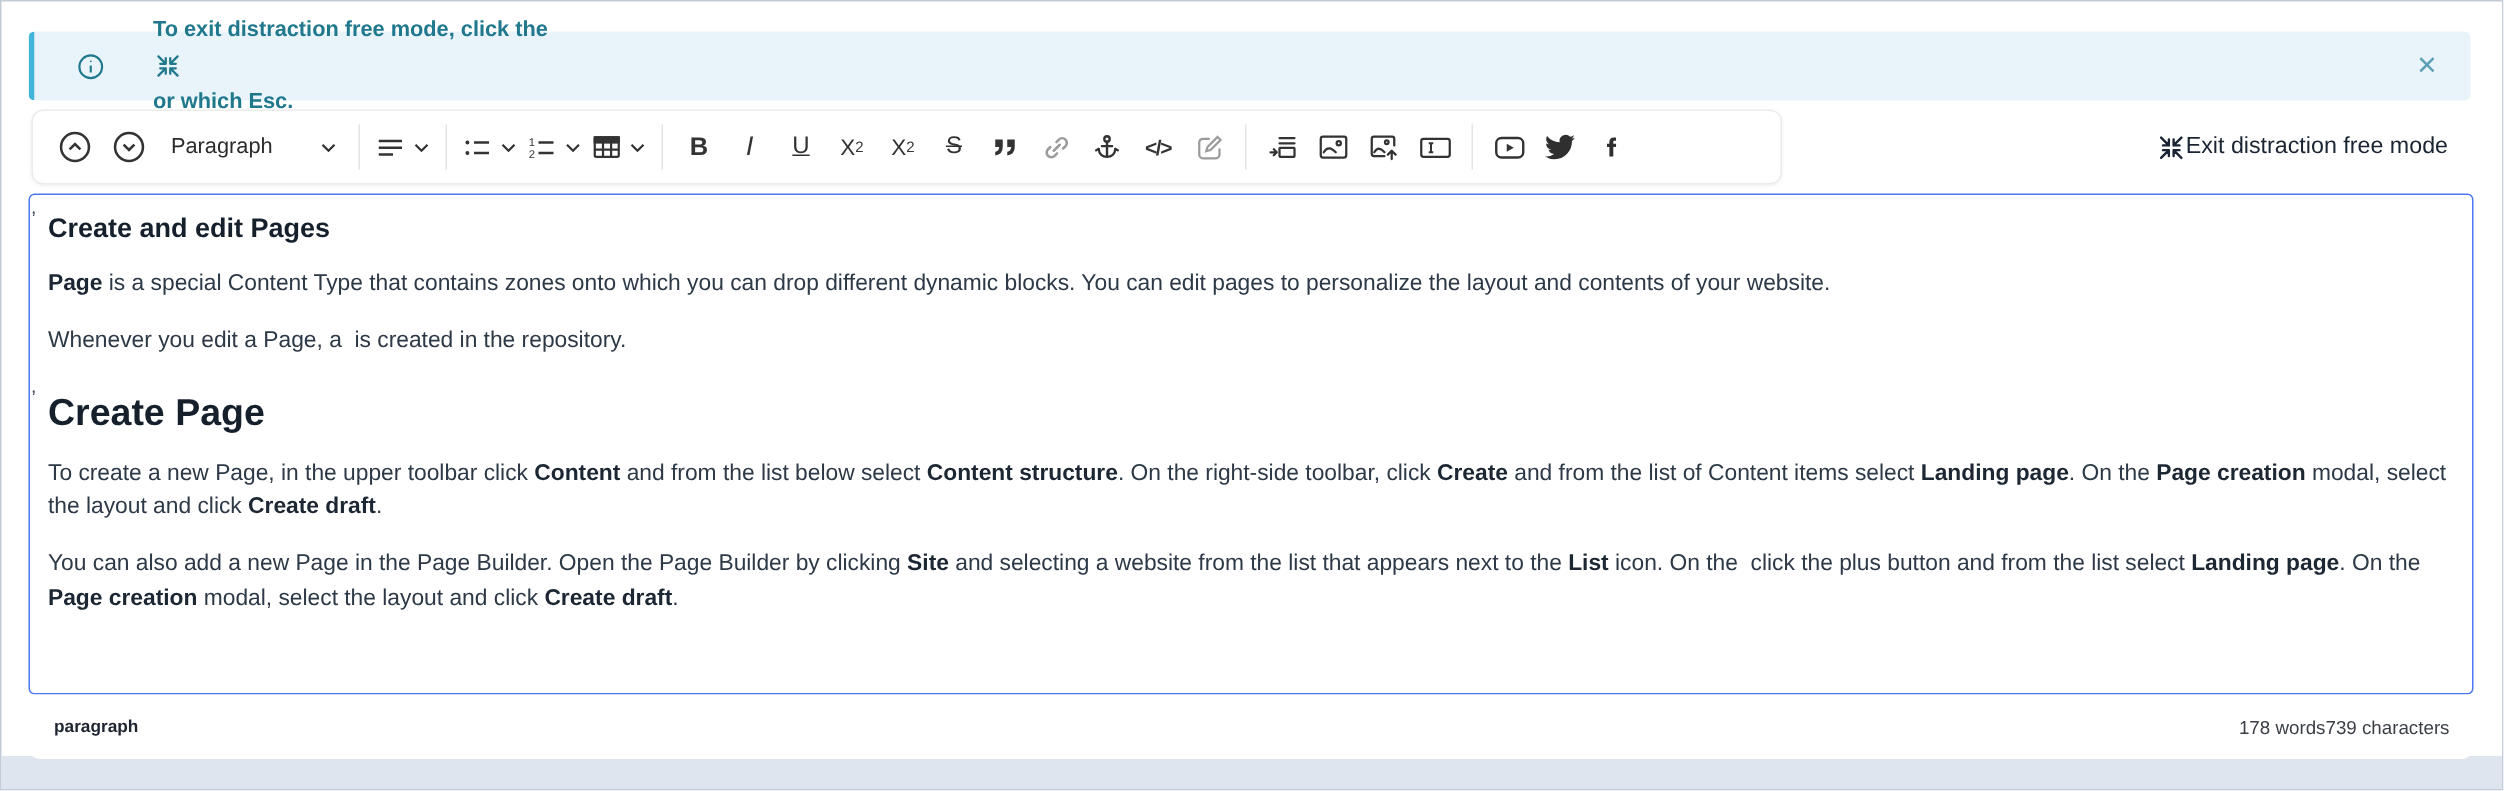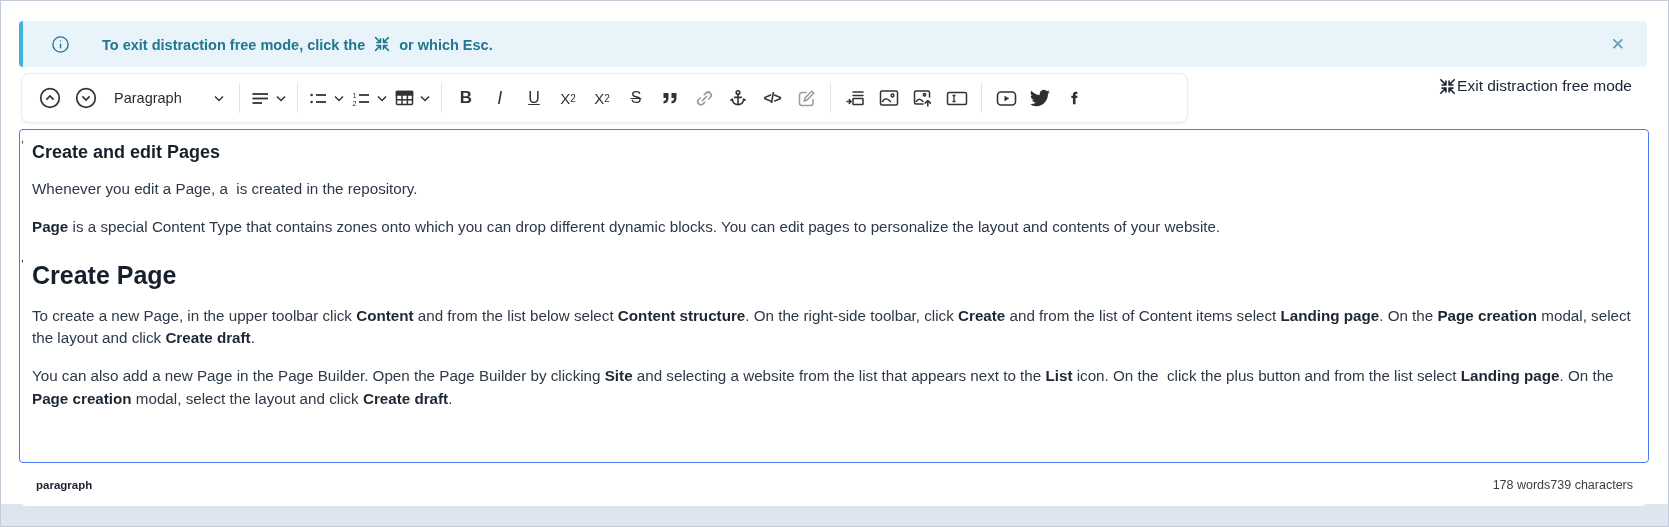--- a/index.html
+++ b/index.html
@@ -21,21 +21,21 @@
     position:absolute; left:18px; right:21px; top:20px; height:46px;
     background:#e8f4fa;
     border-left:4px solid #41b5d9;
     border-radius:4px;
     display:flex; align-items:center;
     color:#20788d;
   }
   .banner .info-ic { margin-left:28px; display:flex; }
   .banner .btext {
     margin-left:32px; font-size:14.5px; font-weight:700;
-    display:flex; align-items:flex-end; gap:7px;
+    display:flex; align-items:flex-start; gap:7px;flex-direction:column;
   }
   .banner .collapse-ic { display:flex; margin:0 1px; }
   .banner-close {
     position:absolute; right:18px; top:50%; transform:translateY(-50%);
     background:none; border:none; cursor:pointer;
     color:#5d9fb4; font-size:17px; line-height:1; padding:4px;
     font-family:"Liberation Sans", sans-serif;
   }
   
   .toolbar {
@@ -65,21 +65,21 @@
   .chev { display:flex; margin-left:6px; color:#333; }
   .glyph-b { font-weight:800; font-size:17px; }
   .glyph-i { font-style:italic; font-size:17px; font-family:"DejaVu Sans", sans-serif; }
   .glyph-u { font-size:16px; text-decoration:underline; }
   .glyph-s { font-size:16px; text-decoration:line-through; }
   .glyph-sub, .glyph-sup { font-size:15px; }
   .glyph-sub sub, .glyph-sup sup { font-size:10px; }
   .glyph-code { font-size:14px; font-weight:600; letter-spacing:-1px; }
   
   .exit-btn {
-    position:absolute; right:30px; top:60px; height:50px;
+    position:absolute; right:30px; top:72px; height:50px;
     display:flex; align-items:center; gap:0;
     background:none; border:none; cursor:pointer;
     font-size:15.5px; color:#1a2433;
     font-family:"Liberation Sans", sans-serif;
   }
   
   .editor {
     position:absolute; left:18px; right:19px; top:128px; height:334px;
     background:#fff;
     border:1px solid #4d79f2;
@@ -331,22 +331,22 @@
         <path d="M10.5 7.5 L10.5 3.8 M10.5 7.5 L14.2 7.5 M10.5 7.5 L15.4 2.6"></path>
         <path d="M7.5 10.5 L7.5 14.2 M7.5 10.5 L3.8 10.5 M7.5 10.5 L2.6 15.4"></path>
         <path d="M10.5 10.5 L10.5 14.2 M10.5 10.5 L14.2 10.5 M10.5 10.5 L15.4 15.4"></path>
       </svg>
     </span>
     <span>Exit distraction free mode</span>
   </button>
 
   <div class="editor">
       <h2><span class="hmark">’</span>Create and edit Pages</h2>
+      <p><strong>Page</strong><span> is a special Content Type that contains zones onto which you can drop different dynamic blocks. You can edit pages to personalize the layout and contents of your website.</span></p>
       <p><span>Whenever you edit a Page, a  is created in the repository.</span></p>
-      <p><strong>Page</strong><span> is a special Content Type that contains zones onto which you can drop different dynamic blocks. You can edit pages to personalize the layout and contents of your website.</span></p>
       <h1><span class="hmark">’</span>Create Page</h1>
       <p><span>To create a new Page, in the upper toolbar click </span><strong>Content</strong><span> and from the list below select </span><strong>Content structure</strong><span>. On the right-side toolbar, click </span><strong>Create</strong><span> and from the list of Content items select </span><strong>Landing page</strong><span>. On the </span><strong>Page creation</strong><span> modal, select the layout and click </span><strong>Create draft</strong><span>.</span></p>
       <p><span>You can also add a new Page in the Page Builder. Open the Page Builder by clicking </span><strong>Site</strong><span> and selecting a website from the list that appears next to the </span><strong>List</strong><span> icon. On the  click the plus button and from the list select </span><strong>Landing page</strong><span>. On the </span><strong>Page creation</strong><span> modal, select the layout and click </span><strong>Create draft</strong><span>.</span></p>
     </div>
 
   <div class="editor-footer footer-over">
     <span class="footer-path">paragraph</span>
     <span class="footer-counts">
       <span>178 words</span>
       <span>739 characters</span>

